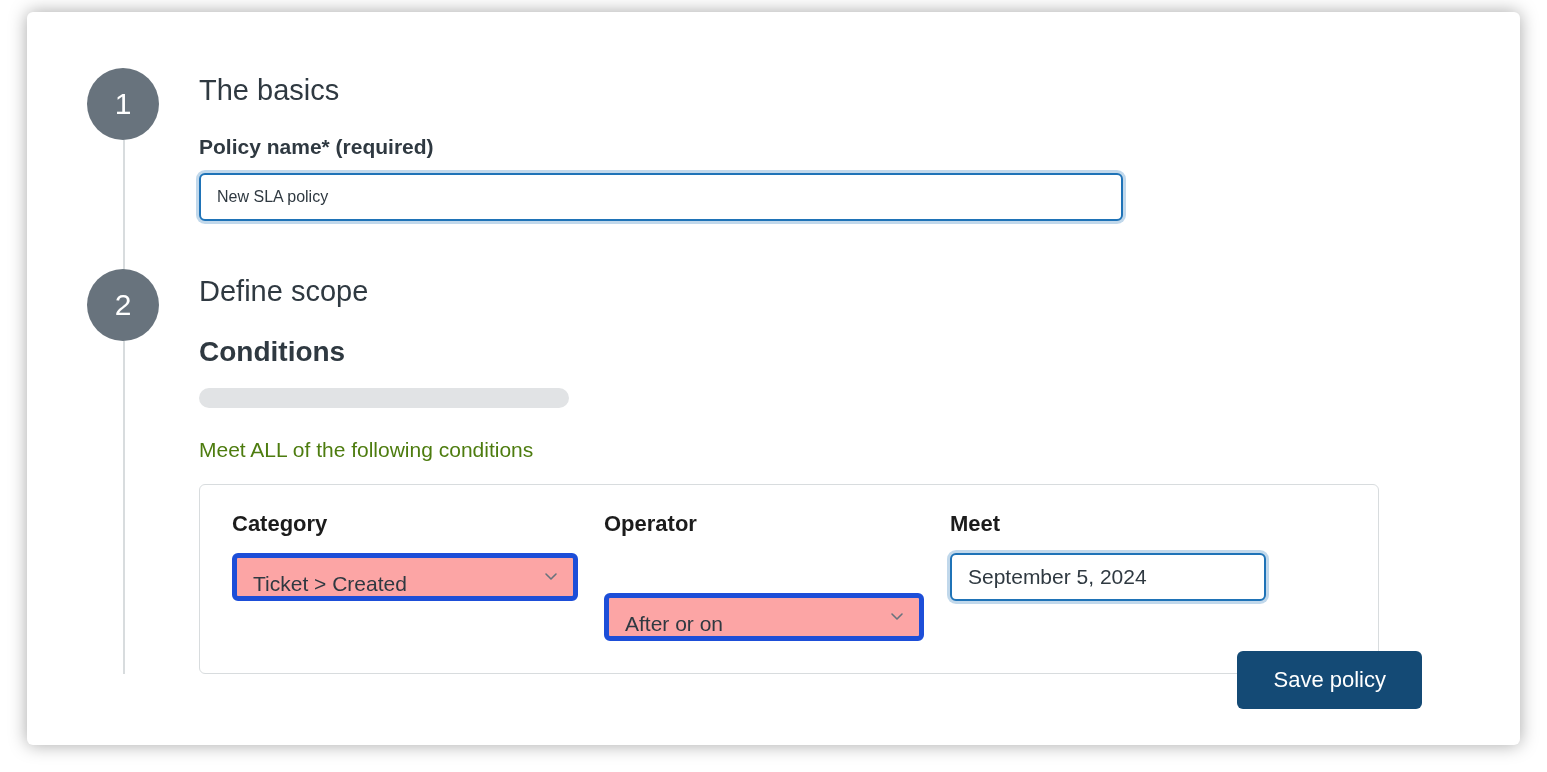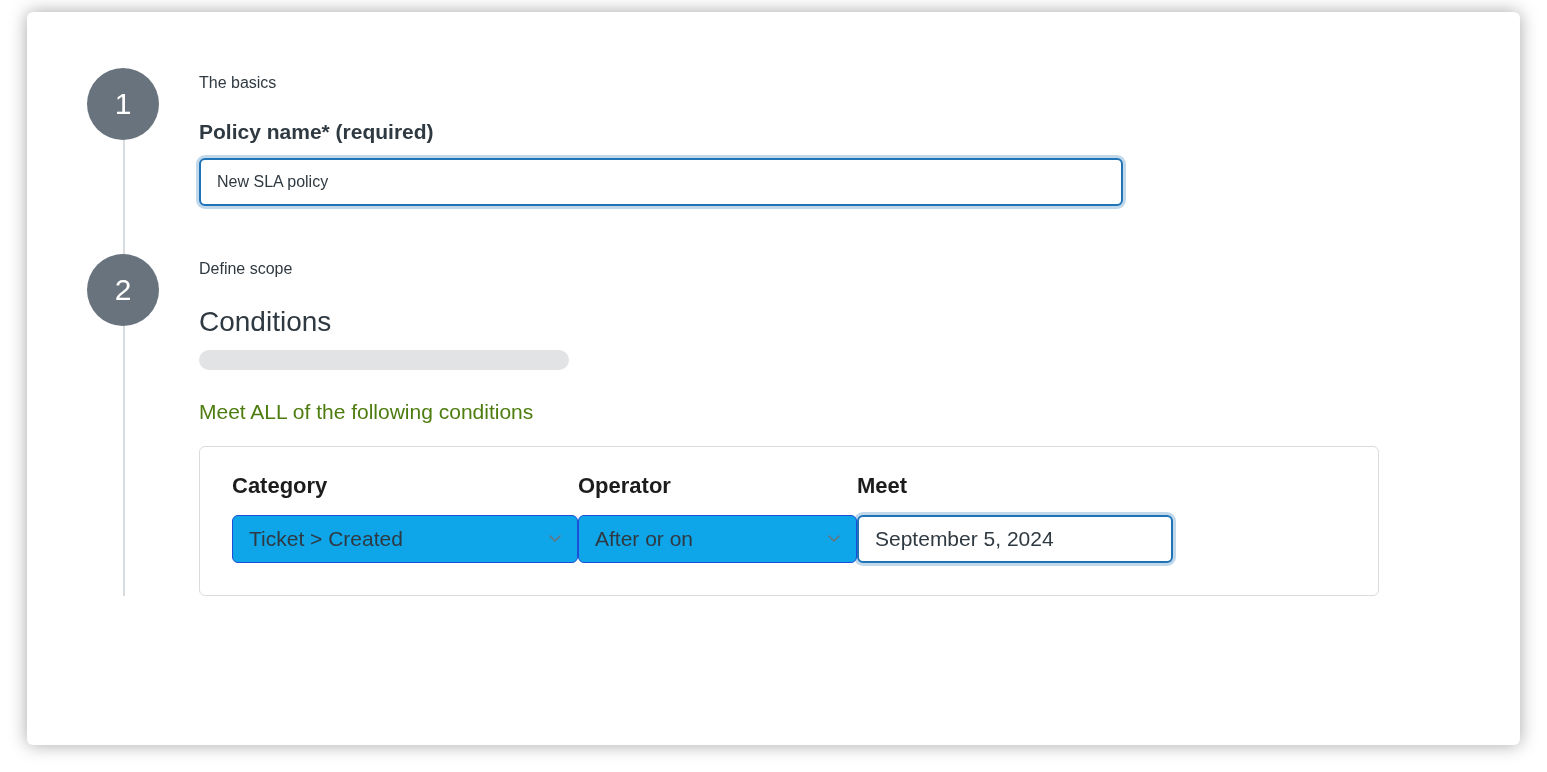--- a/index.html
+++ b/index.html
@@ -55,21 +55,21 @@
       background: #d8dcde;
       height: calc(100% - 20px);
       z-index: 1;
     }
     .step-content {
       margin-left: 40px;
       flex: 1;
       padding-top: 6px;
     }
     .section-title {
-      font-size: 16px;
+      font-size: 29px;
       font-weight: 400;
       color: #2f3941;
       margin-bottom: 28px;
     }
     .field-label {
       font-size: 21px;
       font-weight: 700;
       color: #2f3941;
       margin-bottom: 14px;
     }
@@ -83,65 +83,66 @@
       color: #2f3941;
       outline: none;
       box-shadow: 0 0 0 3px rgba(31,115,183,0.28);
       font-family: inherit;
     }
     .step1 {
       padding-bottom: 48px;
     }
     .subsection-title {
       font-size: 28px;
-      font-weight: 400;
-      color: #2f3941;
-      margin-bottom: 12px;
+      font-weight: 700;
+      color: #2f3941;
+      margin-bottom: 20px;
     }
     .gray-pill {
       width: 370px;
       height: 20px;
       background: #e1e3e5;
       border-radius: 10px;
       margin-bottom: 30px;
     }
     .conditions-intro {
       font-size: 21px;
       font-weight: 400;
       color: #4d7c0f;
       margin-bottom: 22px;
     }
     .conditions-box {
       border: 1px solid #d8dcde;
       border-radius: 6px;
       padding: 26px 32px 32px 32px;
       width: 1180px;
       display: flex;
+      gap: 26px;
     }
     .condition-col {
       display: flex;
       flex-direction: column;
     }
     .condition-label {
       font-size: 22px;
       font-weight: 700;
       color: #1c1c1c;
       margin-bottom: 16px;
     }
     .select {
       height: 48px;
-      border: 1px solid #1d4ed8;
+      border: 5px solid #1d4ed8;
       border-radius: 6px;
       padding: 0 40px 0 16px;
       font-size: 21px;
       color: #2f3941;
       display: flex;
-      align-items: center;
-      position: relative;
-      background: #0ea5e9;
+      align-items: flex-end;
+      position: relative;
+      background: #fca5a5;
       cursor: pointer;
     }
     .select .chev {
       position: absolute;
       right: 14px;
       top: 50%;
       transform: translateY(-50%);
     }
     .value-input {
       height: 48px;
@@ -149,21 +150,21 @@
       border-radius: 6px;
       padding: 0 16px;
       font-size: 21px;
       color: #2f3941;
       outline: none;
       box-shadow: 0 0 0 3px rgba(31,115,183,0.28);
       font-family: inherit;
       background: #fff;
     }
     .col-category { width: 346px; }
-    .col-operator { width: 279px; }
+    .col-operator { width: 320px; margin-top: 40px; }
     .col-value { width: 316px; }
     .save-row {
       position: absolute;
       right: 98px;
       bottom: 36px;
     }
     .save-btn {
       background: #144a75;
       color: #fff;
       font-size: 22px;
@@ -234,13 +235,16 @@
             <div class="condition-label">Meet</div>
             <input class="value-input col-value" type="text" value="September 5, 2024" style="">
           </div>
 
         </div>
       </div>
     </div>
 
   </div>
 
+  <div class="save-row">
+    <button class="save-btn">Save policy</button>
+  </div>
 </div>
 
 </body></html>

